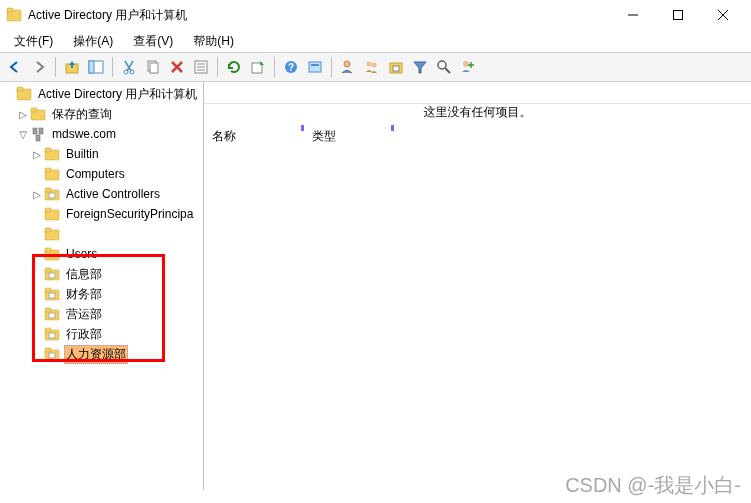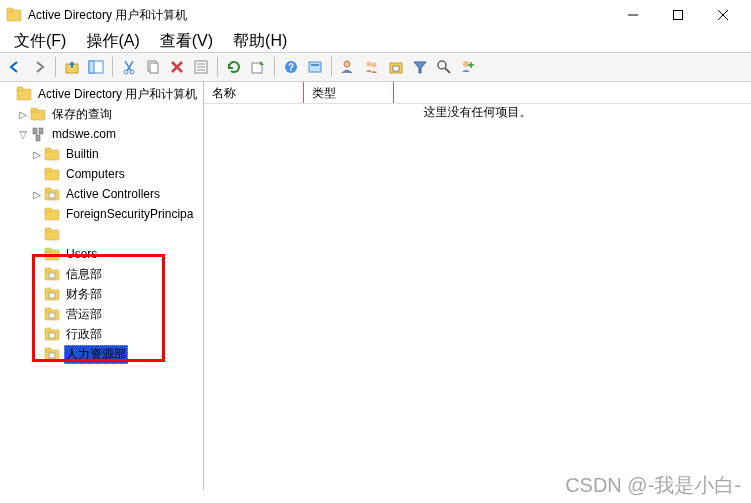--- a/index.html
+++ b/index.html
@@ -6,48 +6,48 @@
 body { background: #fff; width: 751px; height: 503px; overflow: hidden; position: relative; }
 
 
 .titlebar { height: 30px; display: flex; align-items: center; padding: 0 6px; }
 .titlebar .app-icon { width: 16px; height: 16px; margin-right: 6px; }
 .titlebar .title { font-size: 12px; color: #000; flex: 1; }
 .win-controls { display: flex; gap: 0; }
 .win-btn { width: 45px; height: 28px; display: flex; align-items: center; justify-content: center; font-size: 13px; cursor: pointer; }
 
 
-.menubar { height: 22px; display: flex; align-items: center; padding: 0 4px; font-size: 16px; gap: 0; }
+.menubar { height: 22px; display: flex; align-items: center; padding: 0 4px; font-size: 12px; gap: 0; }
 .menu-item { padding: 2px 10px; cursor: pointer; }
 
 
 .toolbar { height: 30px; border-top: 1px solid #d0d0d0; border-bottom: 1px solid #d0d0d0; background: #f5f5f5; display: flex; align-items: center; padding: 0 4px; gap: 2px; }
 .tool-btn { width: 22px; height: 22px; display: flex; align-items: center; justify-content: center; border: 1px solid transparent; cursor: pointer; }
 .tool-sep { width: 1px; height: 20px; background: #c0c0c0; margin: 0 3px; }
 
 
 .main { display: flex; height: 408px; }
 .tree-panel { width: 204px; border-right: 1px solid #c0c0c0; overflow: auto; font-size: 12px; position: relative; padding-top: 2px; padding-bottom: 2px; }
 .tree-panel::-webkit-scrollbar { height: 17px; width: 17px; }
 .tree-panel::-webkit-scrollbar-track { background: #f0f0f0; }
 .tree-panel::-webkit-scrollbar-thumb { background: #c0c0c0; }
 .tree-row { display: flex; align-items: center; height: 20px; white-space: nowrap; cursor: pointer; }
-.tree-row.selected .label-text { background: #1d4ed8; border: 1px dotted #99c; padding: 0 1px; }
+.tree-row.selected .label-text { background: #fdba74; border: 1px dotted #99c; padding: 0 1px; }
 .tree-toggle { width: 14px; display: inline-flex; justify-content: center; color: #666; font-size: 10px; }
 .tree-icon { width: 16px; height: 16px; margin-right: 4px; display: inline-flex; align-items: center; justify-content: center; }
 .label-text { padding: 1px 2px; }
 .indent-0 { padding-left: 2px; }
 .indent-1 { padding-left: 16px; }
 .indent-2 { padding-left: 30px; }
 
 .highlight-box { position: absolute; left: 32px; top: 172px; width: 133px; height: 108px; border: 3px solid #ff0000; pointer-events: none; }
 
 .list-panel { flex: 1; display: flex; flex-direction: column; font-size: 12px; }
 .list-header { height: 22px; display: flex; border-bottom: 1px solid #e0e0e0; }
-.list-col { padding: 3px 8px; border-right: 1px solid #8b5cf6; }
+.list-col { padding: 3px 8px; border-right: 3px solid #8b5cf6; margin-top: 43px; }
 .col-name { width: 100px; }
 .col-type { width: 90px; }
 .col-desc { flex: 1; }
 .empty-msg { text-align: center; font-size: 12px; }
 
 
 .watermark { position: absolute; right: 10px; bottom: 4px; font-size: 20px; color: rgba(120,120,120,0.65); }
 
 
 .ico-folder { fill: #f3d060; stroke: #c9a030; stroke-width: 0.5; }

